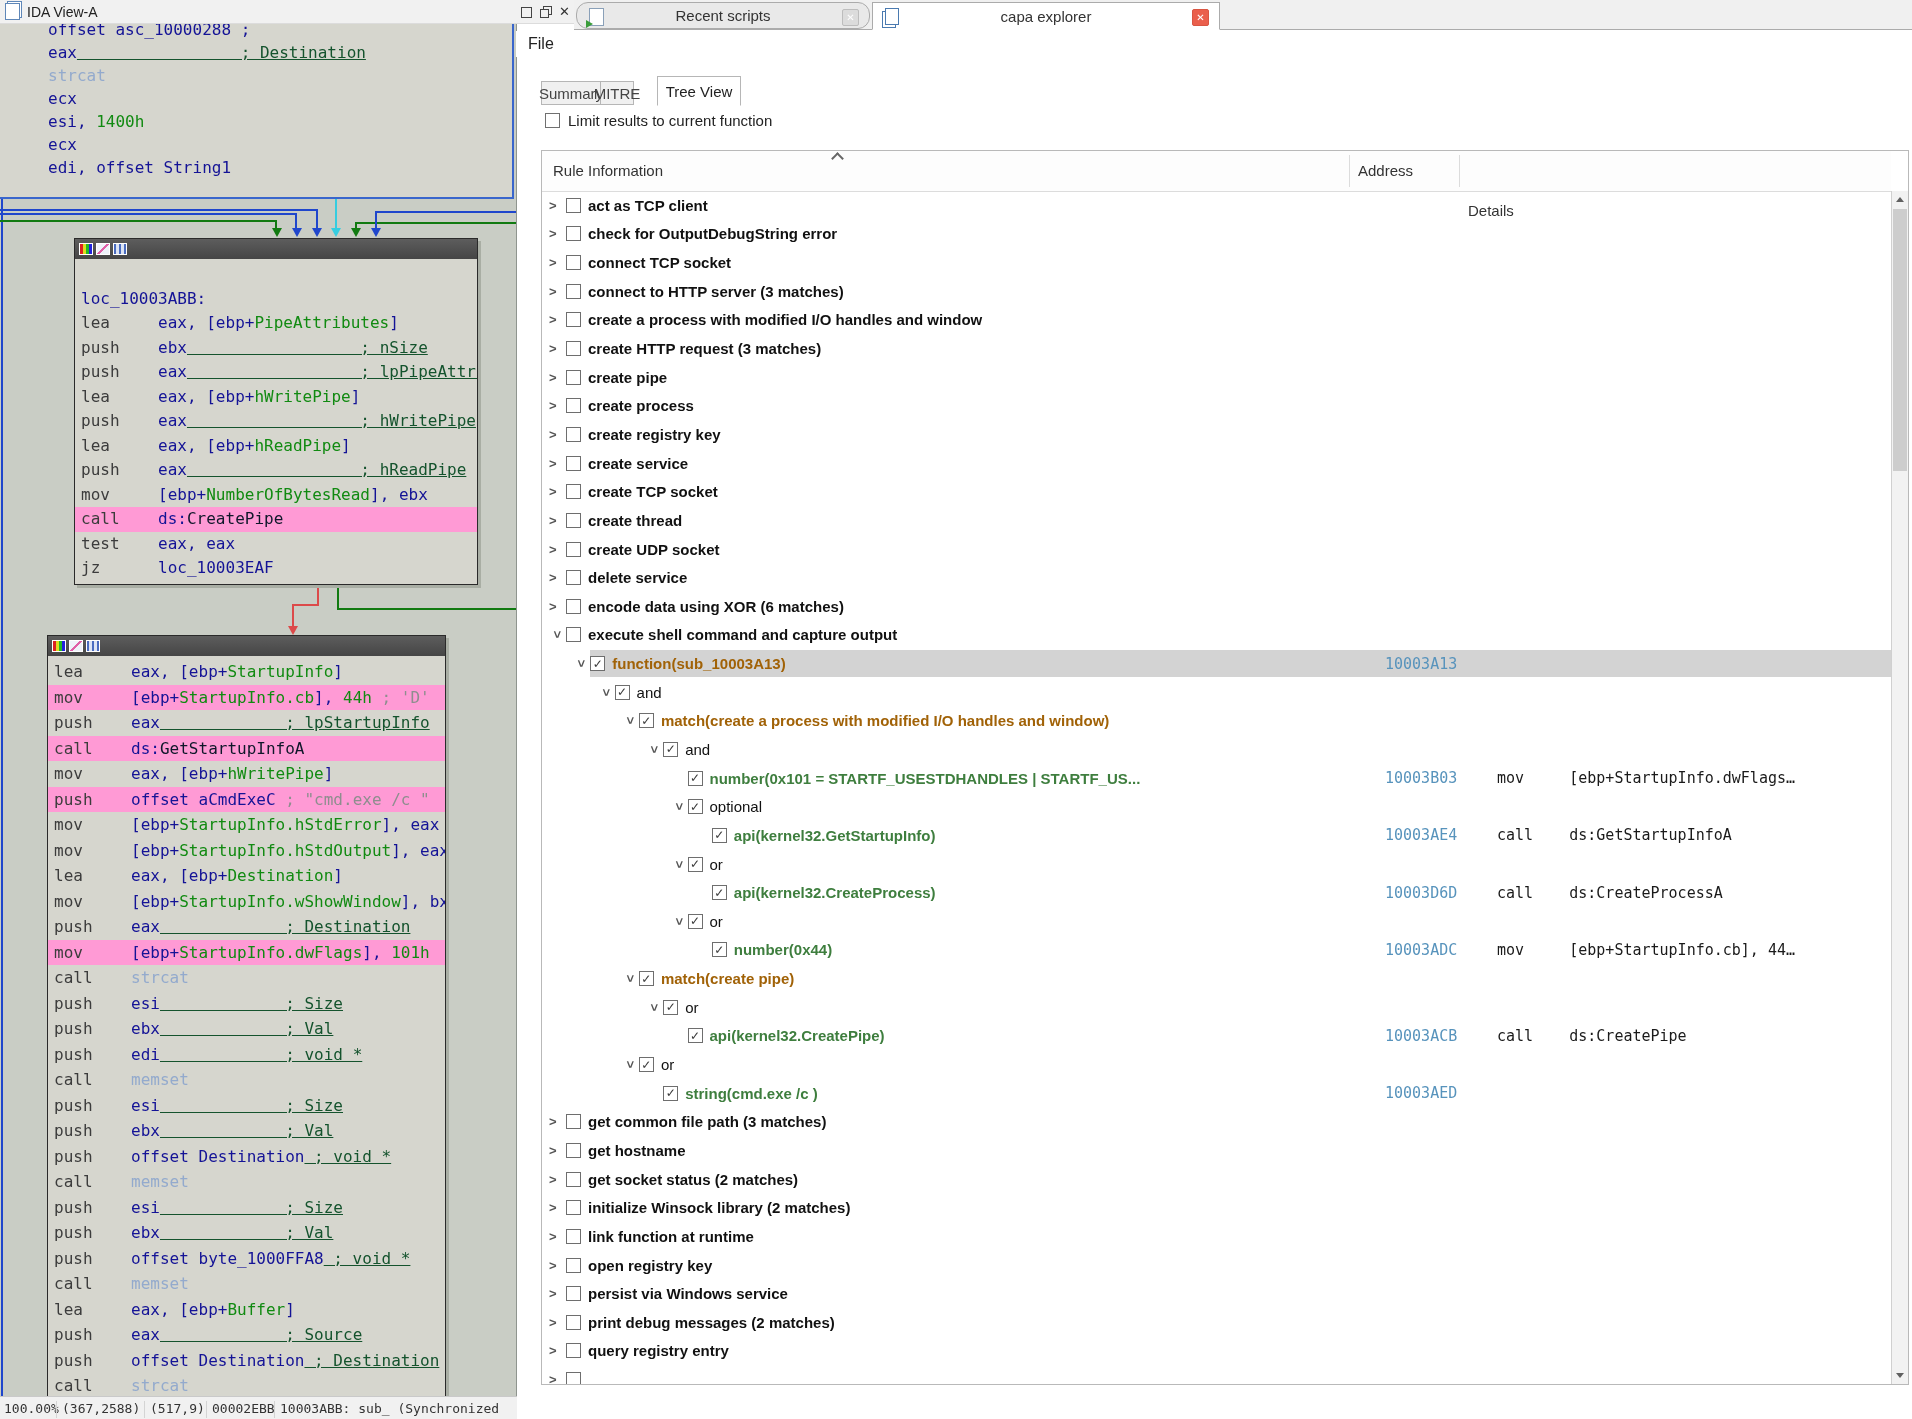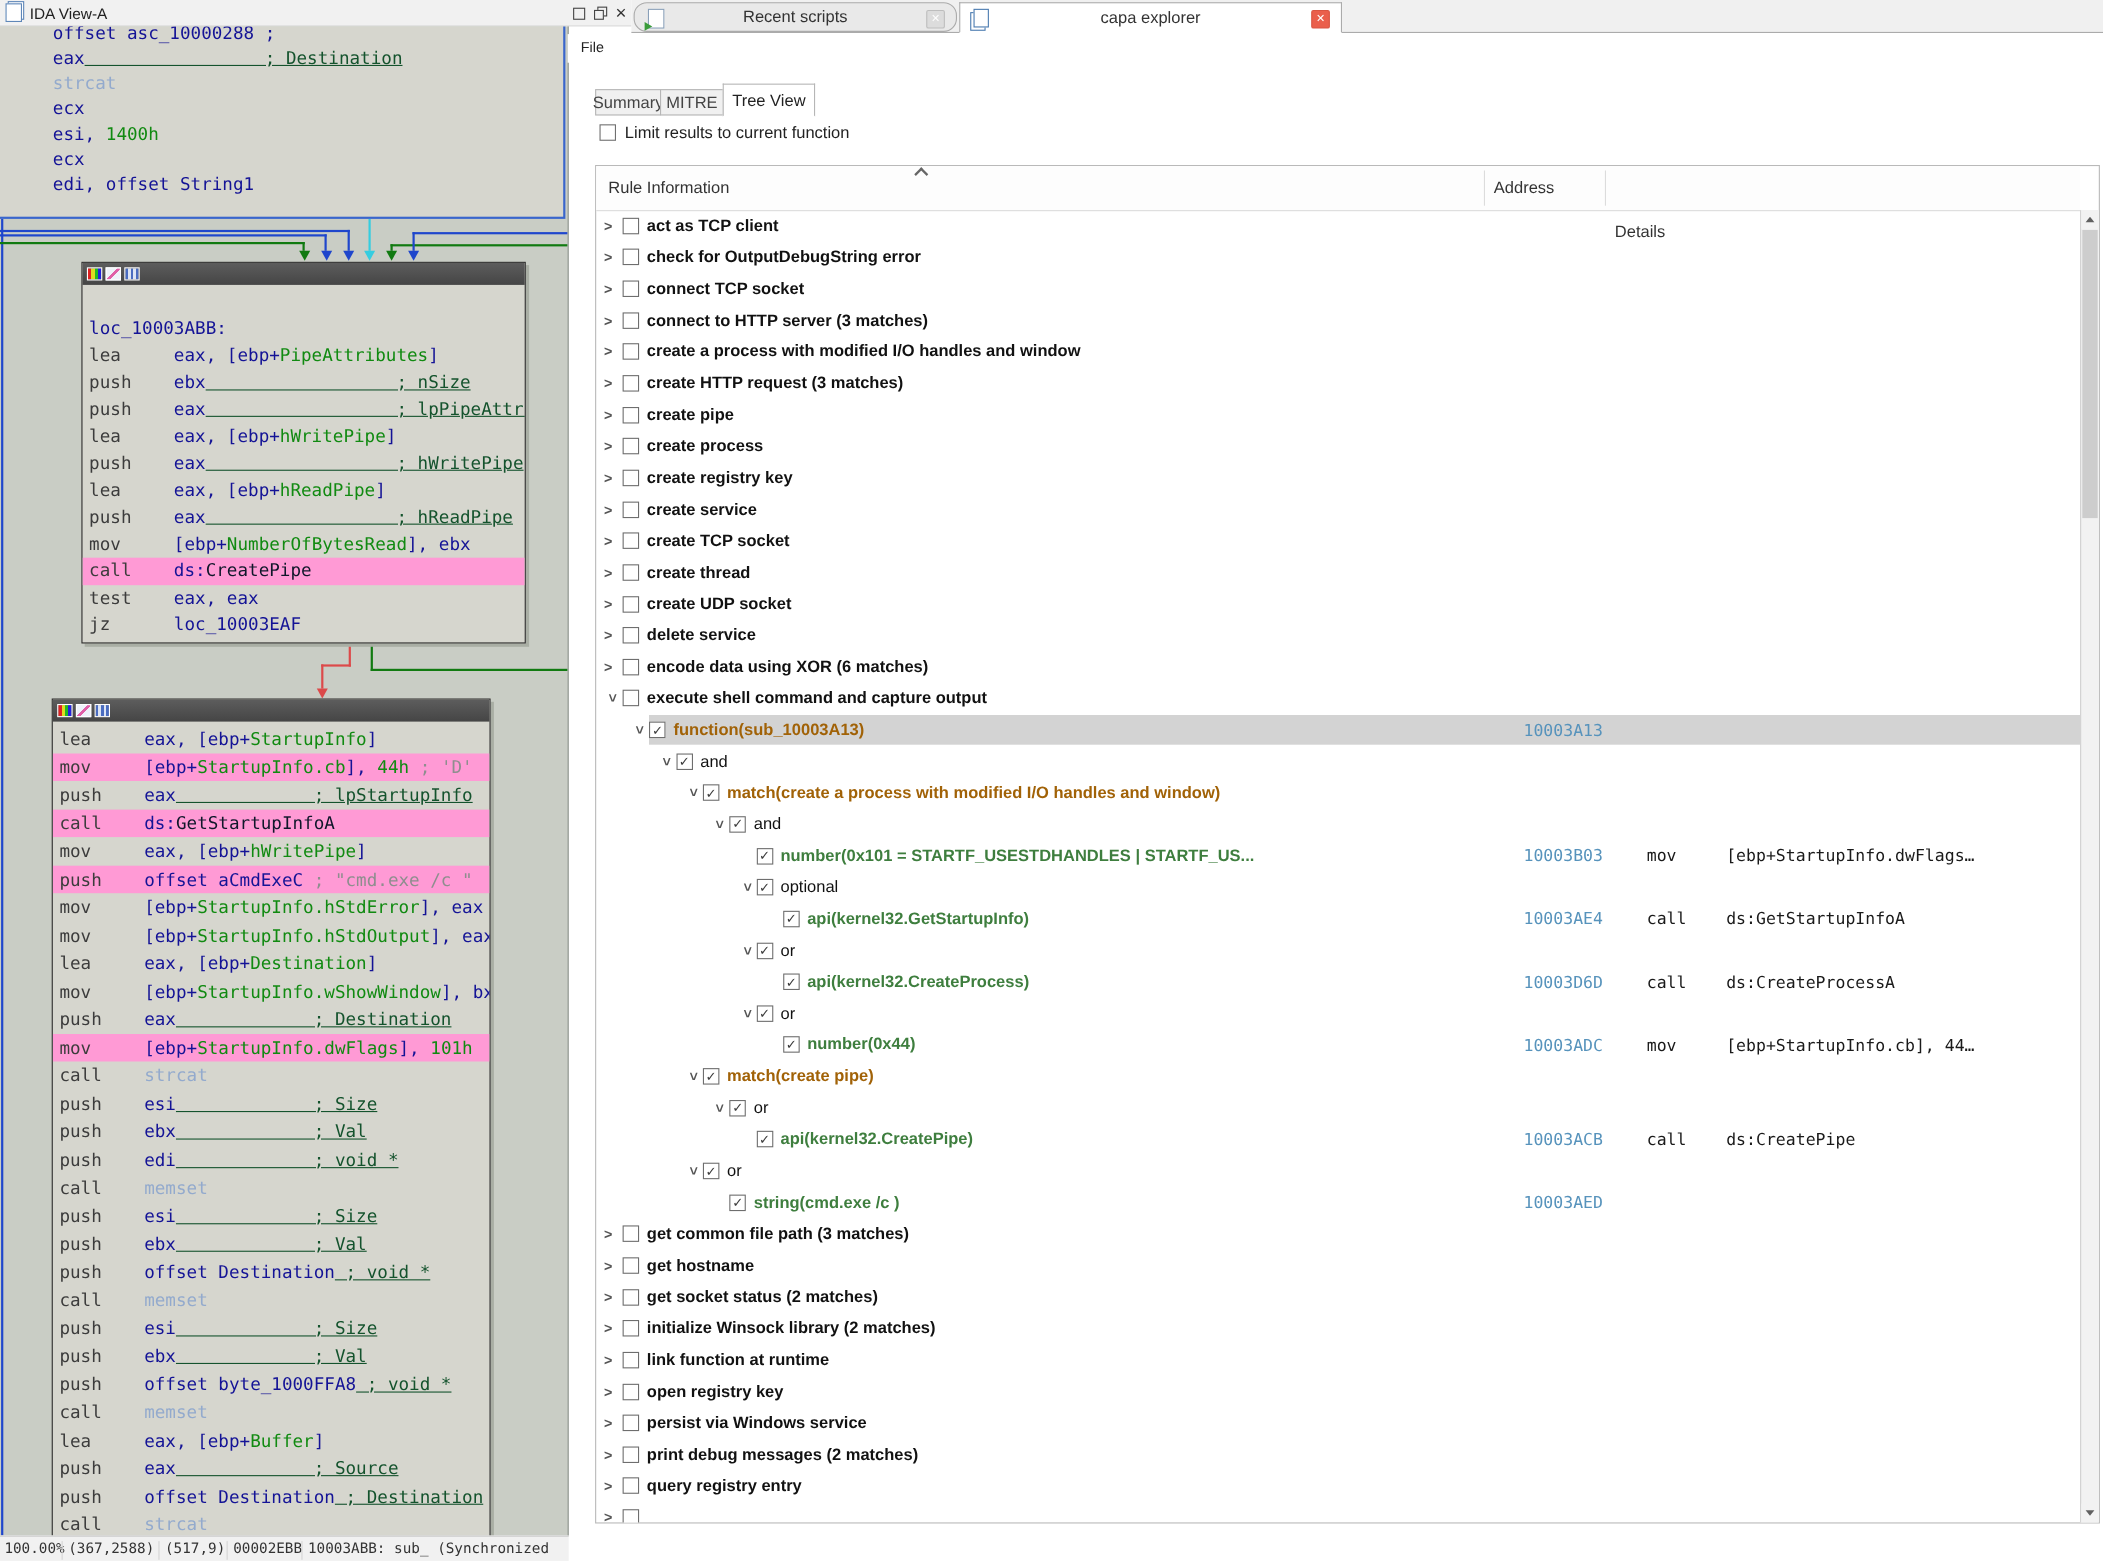--- a/index.html
+++ b/index.html
@@ -53,26 +53,26 @@
   #tab-recent{left:2px;width:294px;border-radius:12px;}
   #tab-capa{left:298px;width:348px;background:#fff;height:28px;border-bottom:1px solid #fff;z-index:2;}
   .tab-ico-slot{position:absolute;left:12px;top:5px;}
   .tclose{position:absolute;right:10px;top:6px;width:15px;height:15px;font-size:10px;line-height:15px;text-align:center;border-radius:2px;}
   .tclose.gray{background:#dcdcdc;border:1px solid #bdbdbd;color:#fdfdfd;}
   .tclose.red{background:#ea5f4c;border:1px solid #d95542;color:#fff;}
   .ico-script{width:13px;height:16px;background:#fff;border:1px solid #8aa0b8;position:relative;display:inline-block;}
   .ico-script:after{content:"";position:absolute;left:-4px;bottom:-3px;width:0;height:0;border-top:4px solid transparent;border-bottom:4px solid transparent;border-left:7px solid #3a9c3a;}
   .ico-pages{width:12px;height:15px;background:#fff;border:1px solid #4a7ab0;box-shadow:-3px 3px 0 -1px #fff,-3px 3px 0 0 #4a7ab0;display:inline-block;}
   #menubar{position:absolute;left:516px;top:31px;width:1396px;height:26px;background:#fff;}
-  #menu-file{position:absolute;left:12px;top:4px;font-size:13px;color:#222;}
+  #menu-file{position:absolute;left:12px;top:4px;font-size:16px;color:#222;}
 
   #subtabs{position:absolute;left:541px;top:76px;height:30px;}
   .stab{position:absolute;height:24px;top:5px;border:1px solid #b6b6b6;background:#f0f0f0;font-size:15px;color:#444;display:flex;align-items:center;justify-content:center;box-sizing:border-box;}
   #st0{left:0;width:60px;}
-  #st1{left:59px;width:58px;}
+  #st1{left:59px;width:34px;}
   #st2{left:116px;width:84px;top:0;height:30px;background:#fff;border-bottom:1px solid #fff;color:#222;z-index:2;}
 
   #filter{position:absolute;left:545px;top:112px;display:flex;align-items:center;gap:8px;font-size:15px;color:#222;}
   .qbox{width:15px;height:15px;border:1px solid #707070;background:#fff;box-sizing:border-box;}
 
   
   #table{position:absolute;left:541px;top:150px;width:1368px;height:1235px;border:1px solid #b9b9b9;background:#fff;box-sizing:border-box;}
   #thead{position:absolute;left:0;top:0;width:1349px;height:40px;background:#fdfdfd;border-bottom:1px solid #dcdcdc;font-size:15px;color:#333;}
   .hc{position:absolute;top:11px;}
   #hc0{left:11px;} #hc1{left:816px;} #hc2{left:926px;margin-top:40px;}

